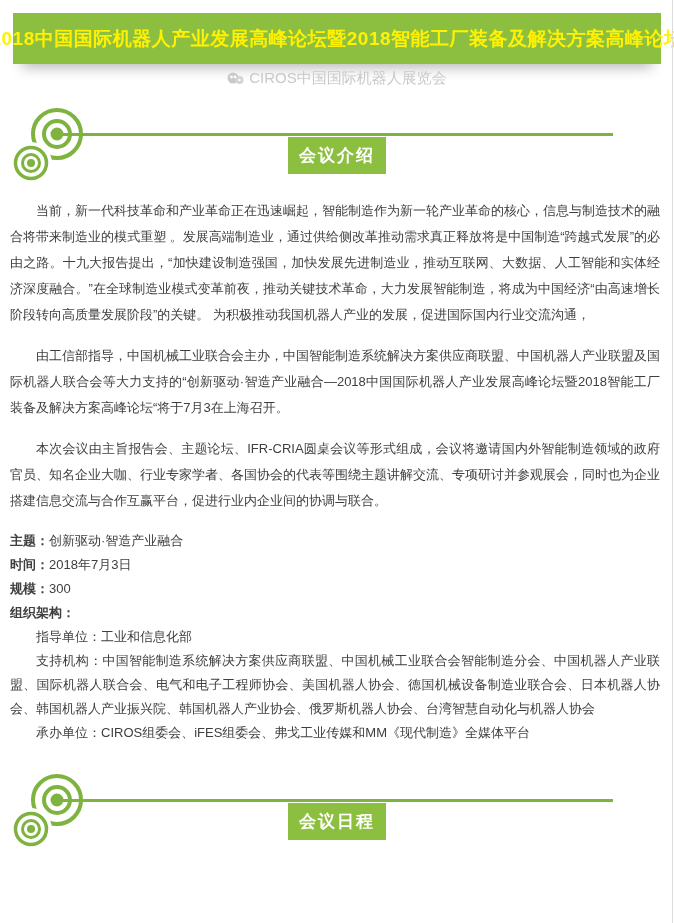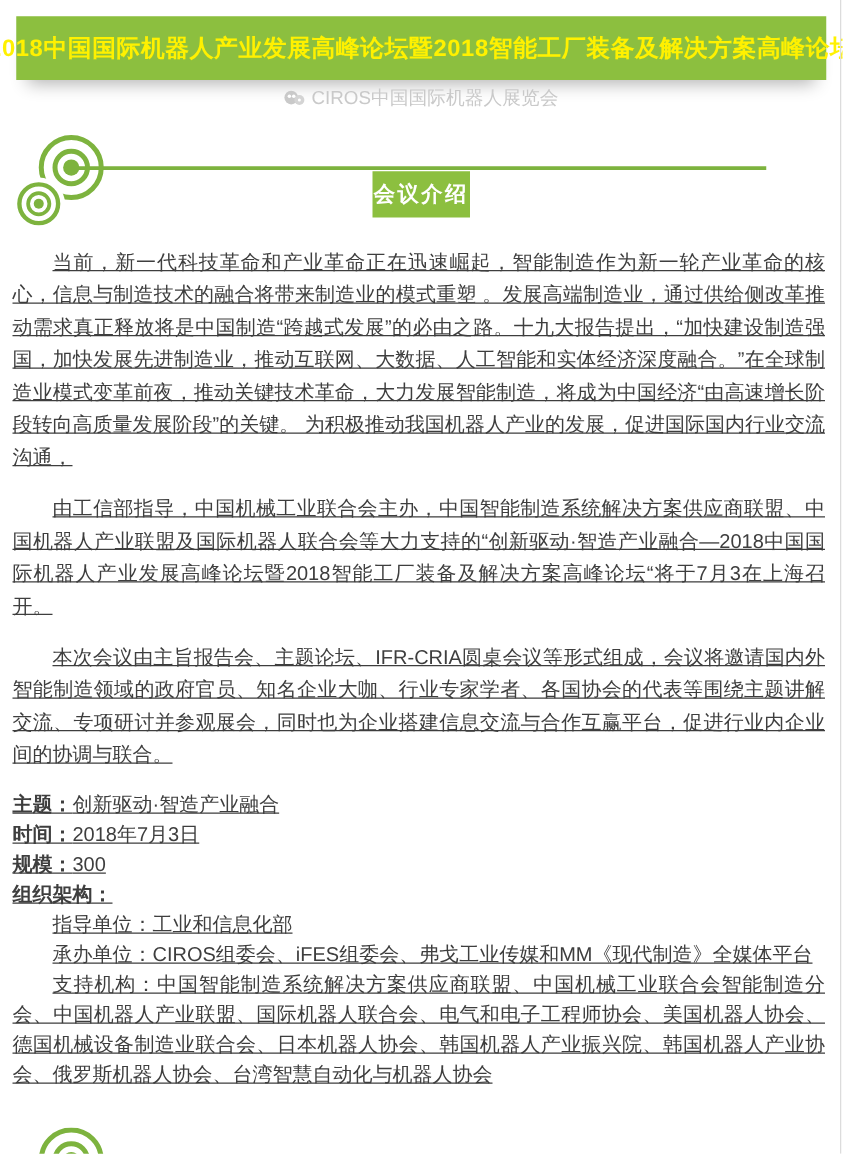--- a/index.html
+++ b/index.html
@@ -22,25 +22,25 @@
     display:flex;align-items:center;justify-content:center;gap:5px;
     color:#c9c9c9;font-size:15px;
   }
 
   .divider{position:relative;height:80px;margin-top:21px;}
   .divider.second{margin-top:29px;}
   .divider-line{position:absolute;left:57px;right:61px;top:25px;height:3px;background:#7DB33E;z-index:1;}
   .circles{position:absolute;left:0;top:0;z-index:1;}
   .section-box{
     position:absolute;left:50%;transform:translateX(-50%);top:29px;z-index:2;
-    width:78px;padding:7px 0;background:#8CBF3F;
+    width:98px;padding:7px 0;background:#8CBF3F;
     color:#ffffff;text-align:center;font-size:17px;font-weight:bold;letter-spacing:2px;
   }
 
-  .content{padding:10px 14px 0 10px;font-size:16px;text-decoration:underline;}
+  .content{padding:10px 14px 0 10px;font-size:13px;}
   .content p{margin:0 0 15px 0;text-indent:2em;line-height:26px;text-align:justify;}
 
   .info{margin-top:10px;}
   .info-row{line-height:24px;}
   .info-label{font-weight:bold;}
   .org-line{line-height:24px;text-indent:2em;text-align:justify;}
 </style>
 </head>
 <body>
 
@@ -90,22 +90,22 @@
       <span class="info-label">时间：</span><span>2018年7月3日</span>
     </div>
     <div class="info-row">
       <span class="info-label">规模：</span><span>300</span>
     </div>
     <div class="info-row">
       <span class="info-label">组织架构：</span><span></span>
     </div>
 
     <div class="org-line">指导单位：工业和信息化部</div>
+    <div class="org-line">支持机构：中国智能制造系统解决方案供应商联盟、中国机械工业联合会智能制造分会、中国机器人产业联盟、国际机器人联合会、电气和电子工程师协会、美国机器人协会、德国机械设备制造业联合会、日本机器人协会、韩国机器人产业振兴院、韩国机器人产业协会、俄罗斯机器人协会、台湾智慧自动化与机器人协会</div>
     <div class="org-line">承办单位：CIROS组委会、iFES组委会、弗戈工业传媒和MM《现代制造》全媒体平台</div>
-    <div class="org-line">支持机构：中国智能制造系统解决方案供应商联盟、中国机械工业联合会智能制造分会、中国机器人产业联盟、国际机器人联合会、电气和电子工程师协会、美国机器人协会、德国机械设备制造业联合会、日本机器人协会、韩国机器人产业振兴院、韩国机器人产业协会、俄罗斯机器人协会、台湾智慧自动化与机器人协会</div>
   </div>
 </div>
 
 <div class="divider second">
   <div class="divider-line"></div>
   <svg class="circles" width="100" height="86" viewBox="0 0 100 86" aria-hidden="true">
     <circle cx="57" cy="26" r="24" fill="none" stroke="#7DB33E" stroke-width="4"></circle>
     <circle cx="57" cy="26" r="13" fill="none" stroke="#7DB33E" stroke-width="4"></circle>
     <circle cx="57" cy="26" r="6.5" fill="#7DB33E"></circle>
     <circle cx="31" cy="55" r="21" fill="#ffffff"></circle>

